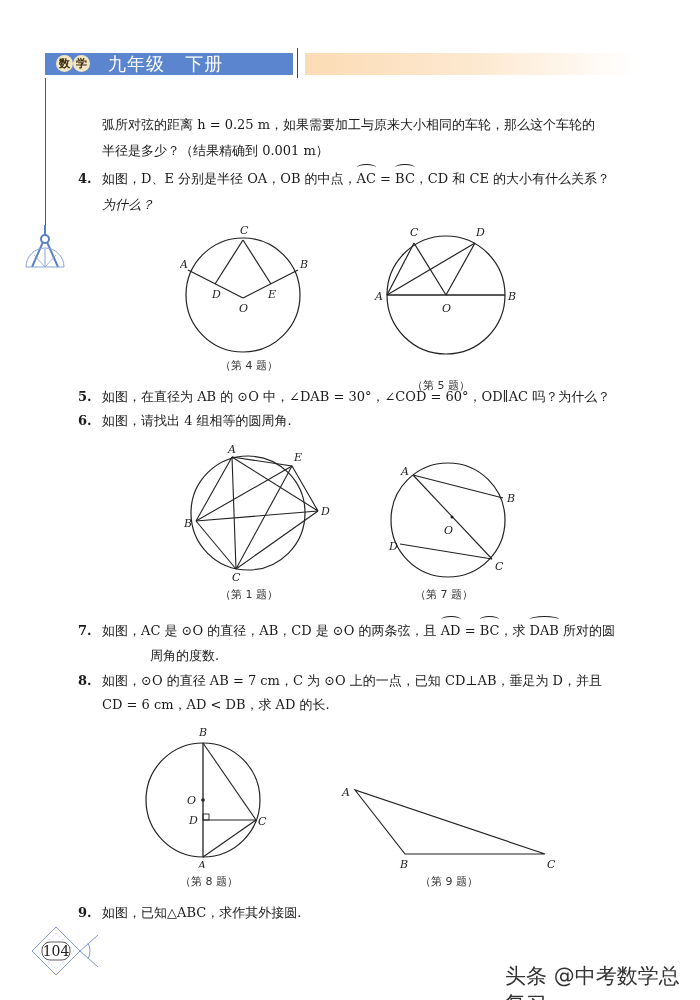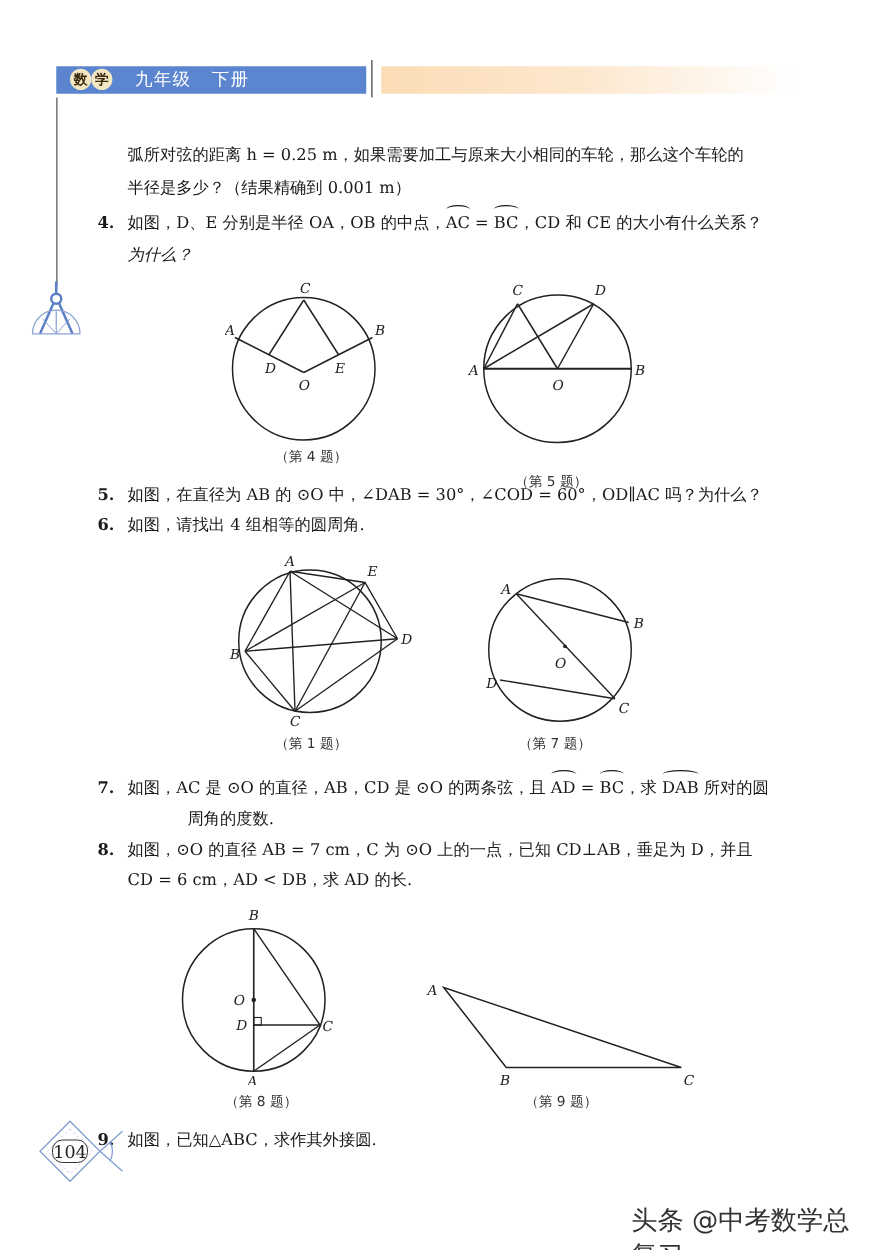--- a/index.html
+++ b/index.html
@@ -2,30 +2,30 @@
 <html><head>
 <meta charset="utf-8">
 <style>
   html,body{margin:0;padding:0;background:#fff;}
   body{width:700px;height:1000px;position:relative;overflow:hidden;font-family:"DejaVu Serif","Liberation Serif",serif;color:#1a1a1a;}
   .header-bar{position:absolute;left:45px;top:53px;width:248px;height:22px;background:#5b86cf;}
   .header-sep{position:absolute;left:297px;top:48px;width:1px;height:30px;background:#444;}
   .header-fade{position:absolute;left:305px;top:53px;width:330px;height:22px;background:linear-gradient(90deg,#fbdcb5 0%,#fde8cf 50%,#ffffff 100%);}
   .subject-badge{position:absolute;left:56px;top:55px;height:18px;display:flex;gap:0;}
   .subject-badge span{display:inline-block;width:17px;height:17px;border-radius:50%;background:#f3e6c2;color:#3a2a10;font-size:11px;line-height:17px;text-align:center;font-weight:bold;font-family:"DejaVu Sans",sans-serif;}
-  .header-title{position:absolute;left:108px;top:55px;color:#fff;font-size:14px;letter-spacing:1px;font-family:"DejaVu Sans",sans-serif;line-height:18px;white-space:pre;}
+  .header-title{position:absolute;left:108px;top:55px;color:#fff;font-size:18px;letter-spacing:1px;font-family:"DejaVu Sans",sans-serif;line-height:18px;white-space:pre;}
   .margin-line{position:absolute;left:45px;top:78px;width:1px;height:150px;background:#555;}
   .compass{position:absolute;left:22px;top:225px;}
   .text{position:absolute;font-size:13px;line-height:26px;}
   .num{font-weight:bold;font-family:"DejaVu Serif",serif;display:inline-block;width:24px;}
   .arc{position:relative;display:inline-block;}
   .arc::before{content:"";position:absolute;left:0;right:0;top:-2px;height:6px;border-top:1px solid #1a1a1a;border-radius:50% 50% 0 0;}
   svg text{font-family:"DejaVu Serif",serif;font-style:italic;font-size:11px;fill:#222;}
   .caption{position:absolute;font-size:11px;color:#333;font-family:"DejaVu Sans",sans-serif;}
-  .page-num{position:absolute;left:30px;top:895px;text-align:right;}
+  .page-num{position:absolute;left:30px;top:925px;text-align:right;}
   .watermark{position:absolute;left:505px;top:962px;font-size:21px;color:#333;font-family:"DejaVu Sans",sans-serif;}
 </style>
 </head>
 <body>
 
 <div class="header-bar"></div>
 <div class="subject-badge">
   <span>数</span>
   <span>学</span>
 </div>

